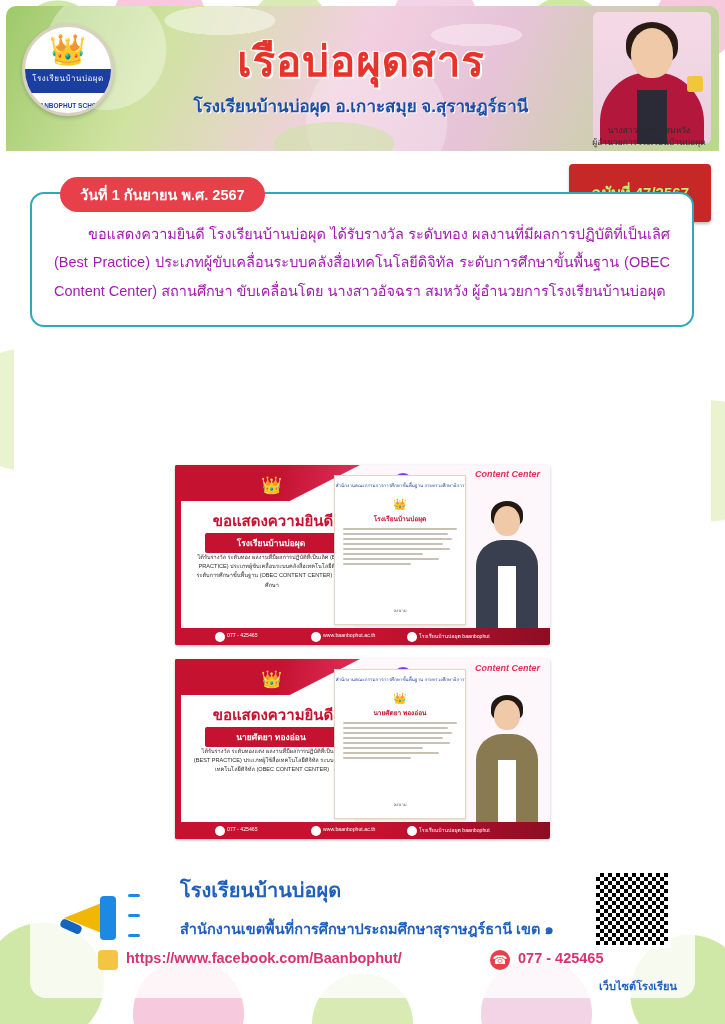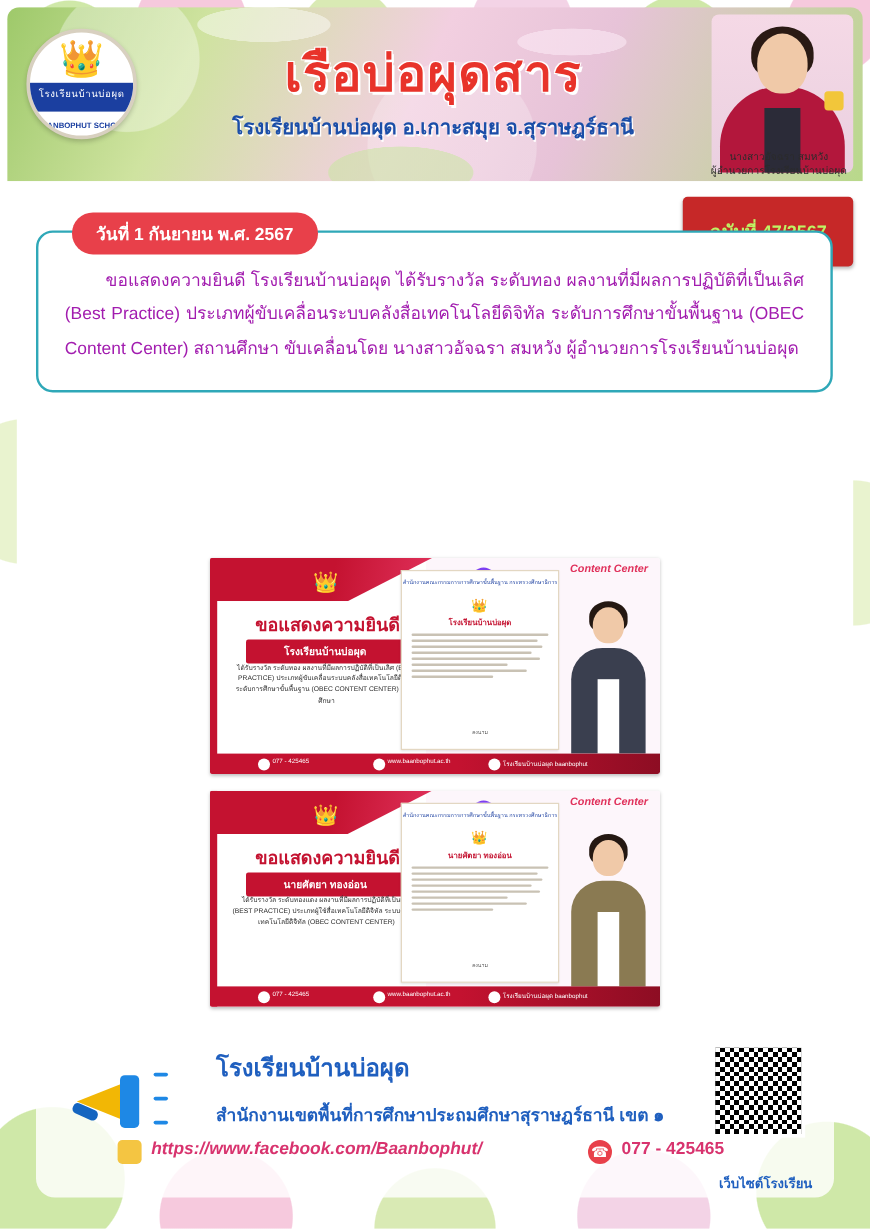--- a/index.html
+++ b/index.html
@@ -381,21 +381,21 @@
     position: absolute; left: 150px; top: 46px;
     font-size: 14.5px; font-weight: bold; color: #1f5fbf; margin-top: 13px;
   }
   .f-fb-icon {
     position: absolute; left: 68px; top: 92px;
     width: 20px; height: 20px; border-radius: 4px;
     background: #f4c542;
   }
   .f-fb {
     position: absolute; left: 96px; top: 92px;
-    font-size: 14.5px; color: #d8336e; font-weight: bold; font-style: italic;
+    font-size: 14.5px; color: #d8336e; font-weight: bold;
   }
   .f-phone-icon {
     position: absolute; left: 460px; top: 92px;
     width: 20px; height: 20px; border-radius: 50%;
     background: #e8404a; color: #fff; font-size: 12px;
     text-align: center; line-height: 20px;
   }
   .f-phone {
     position: absolute; left: 488px; top: 92px;
     font-size: 14.5px; color: #d8336e; font-weight: bold;

